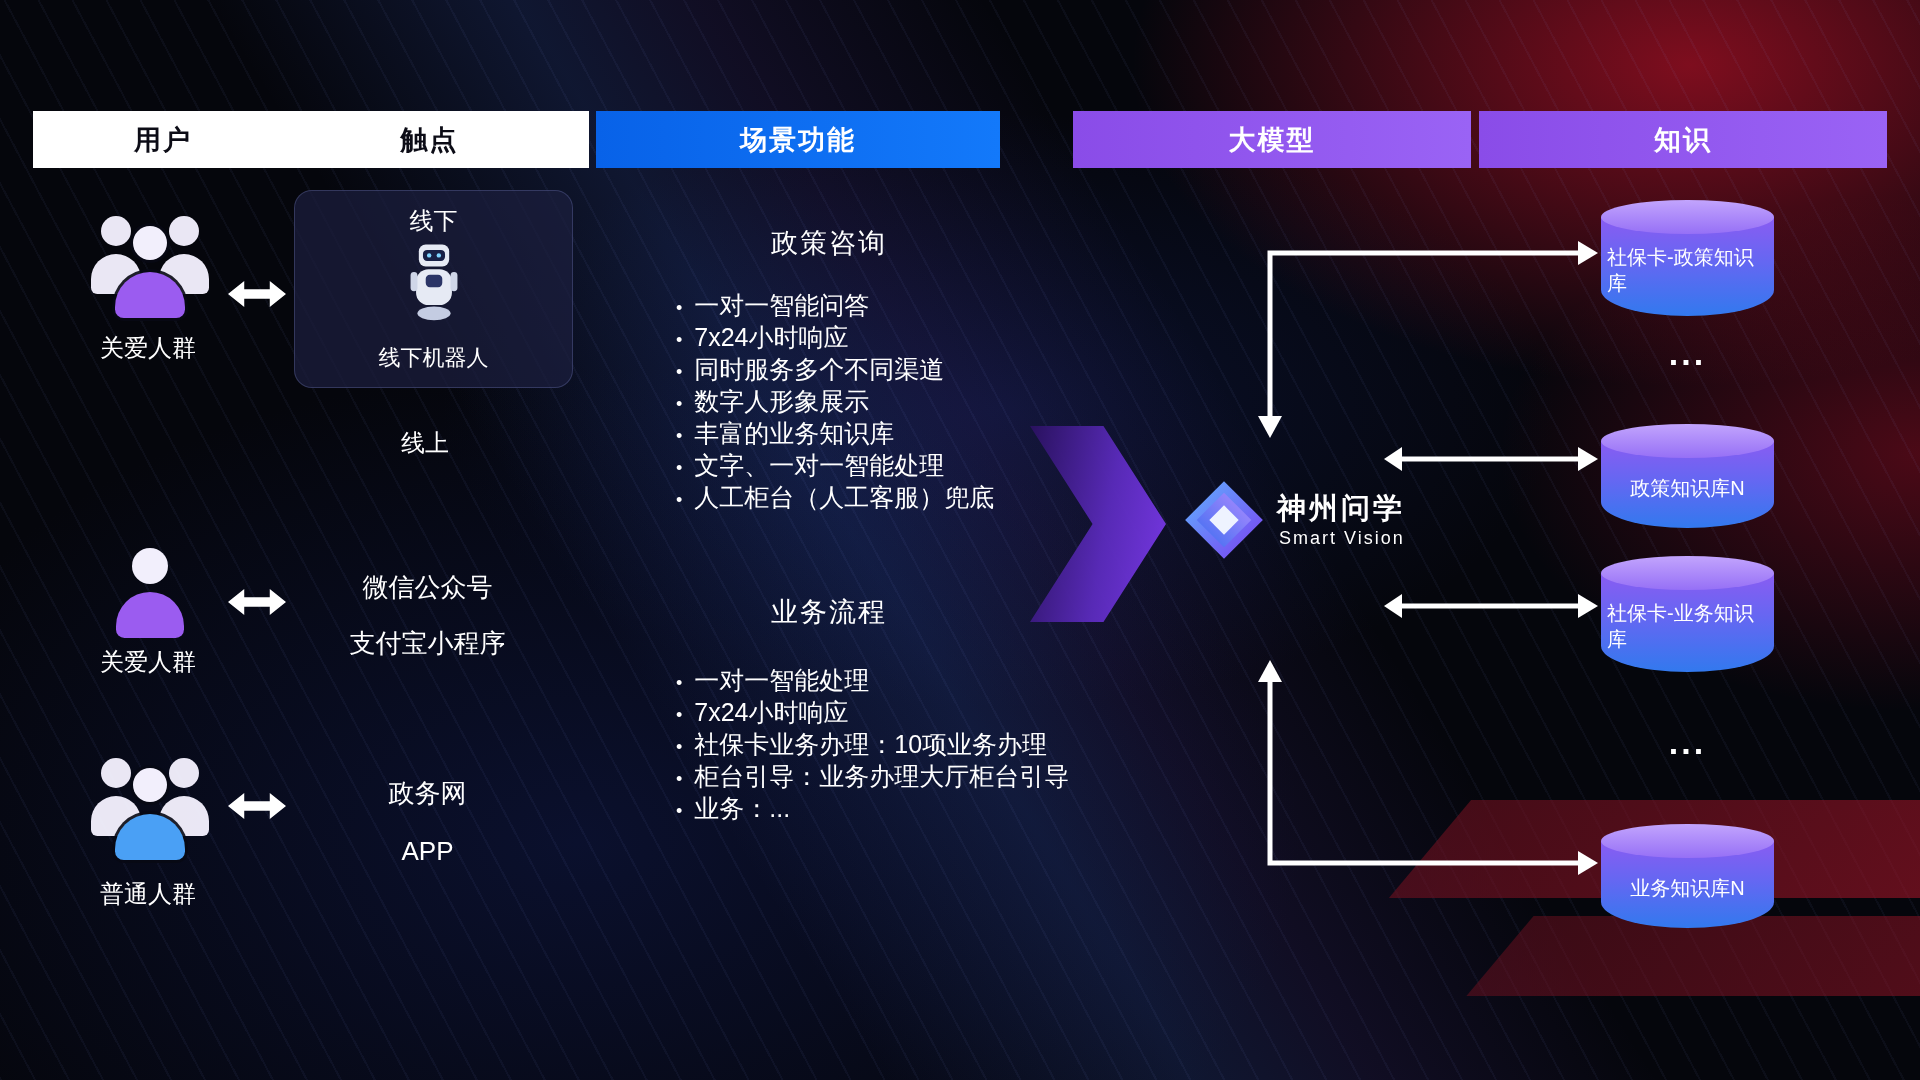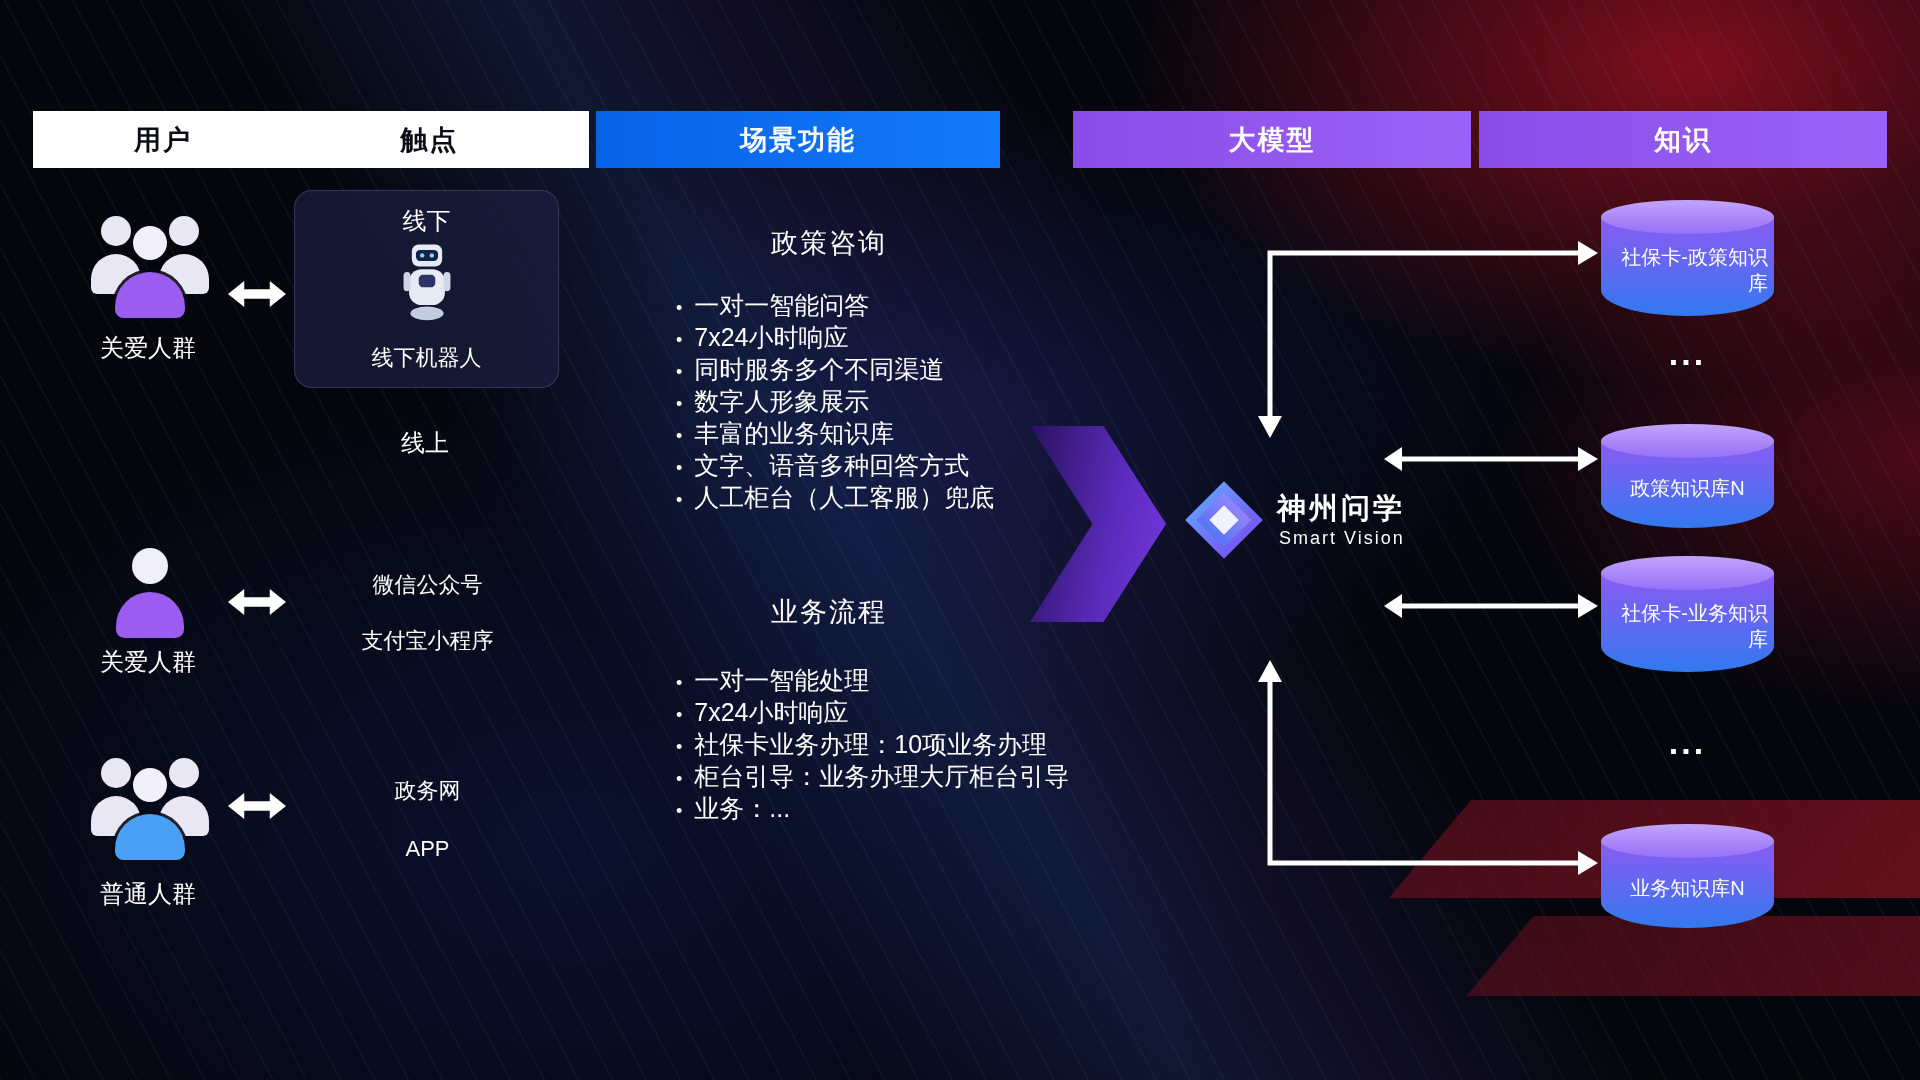--- a/index.html
+++ b/index.html
@@ -54,27 +54,27 @@
   .single .body{width:68px;height:46px;background:#9b5cf0;}
 
   .darr{position:absolute;width:58px;height:26px;background:#fff;
     clip-path:polygon(0 50%,28% 0,28% 32%,72% 32%,72% 0,100% 50%,72% 100%,72% 68%,28% 68%,28% 100%);}
   #arr1{left:228px;top:281px;}
   #arr2{left:228px;top:589px;}
   #arr3{left:228px;top:793px;}
 
   
   #offline-card{position:absolute;left:294px;top:190px;width:263px;height:196px;
-    background:rgba(28,30,62,0.72);border:1px solid rgba(130,140,210,0.28);border-radius:18px;}
+    background:rgba(28,30,62,0.72);border:1px solid rgba(130,140,210,0.28);border-radius:18px;padding-left:14px;}
   .tp-title{position:absolute;left:0;width:100%;text-align:center;color:#fff;font-size:24px;}
   #offline-title{top:14px;}
   #robot{position:absolute;left:50%;transform:translateX(-50%);top:52px;}
   #offline-caption{position:absolute;left:0;bottom:14px;width:100%;text-align:center;color:#fff;font-size:22px;}
   #online-label{position:absolute;left:325px;top:427px;width:200px;text-align:center;color:#fff;font-size:24px;}
-  .channel{position:absolute;left:305px;width:245px;text-align:center;color:#fff;font-size:22px;}
+  .channel{position:absolute;left:305px;width:245px;text-align:center;color:#fff;font-size:26px;}
   #ch-wechat{top:570px;}
   #ch-alipay{top:626px;}
   #ch-gov{top:776px;}
   #ch-app{top:836px;}
 
   
   .sc-title{position:absolute;left:699px;width:260px;text-align:center;color:#fff;font-size:27px;font-weight:500;letter-spacing:2px;}
   #sc1-title{top:225px;}
   #sc2-title{top:594px;}
   .sc-list{position:absolute;left:676px;width:460px;color:#fff;font-size:25px;}
@@ -99,21 +99,21 @@
   #db1{top:200px;height:116px;}
   #db2{top:424px;height:104px;}
   #db3{top:556px;height:116px;}
   #db4{top:824px;height:104px;}
   .db-top{position:absolute;top:0;left:0;width:100%;height:34px;border-radius:50%;
     background:linear-gradient(180deg,#c2a4fd,#9670f6);z-index:2;}
   .db-body{position:absolute;top:17px;bottom:0;left:0;width:100%;
     background:linear-gradient(180deg,#8a5cf2 0%,#6567f2 45%,#3279ee 100%);
     border-radius:0 0 50% 50% / 0 0 26px 26px;z-index:1;}
   .db-label{position:absolute;top:32px;bottom:8px;left:6px;right:6px;z-index:3;
-    display:flex;align-items:center;justify-content:center;text-align:right;
+    display:flex;align-items:center;justify-content:center;text-align:left;
     color:#fff;font-size:20px;line-height:1.3;}
   .dots{position:absolute;left:1601px;width:173px;text-align:center;color:#fff;
     font-size:34px;font-weight:bold;letter-spacing:3px;z-index:2;}
   #dots1{top:334px;}
   #dots2{top:723px;}
 </style>
 </head>
 <body>
 
 <div id="page">
@@ -194,21 +194,21 @@
     <div class="channel" id="ch-gov">政务网</div>
     <div class="channel" id="ch-app">APP</div>
 
     <div class="sc-title" id="sc1-title">政策咨询</div>
     <div class="sc-list" id="sc1-list">
       <div class="sc-item">一对一智能问答</div>
       <div class="sc-item">7x24小时响应</div>
       <div class="sc-item">同时服务多个不同渠道</div>
       <div class="sc-item">数字人形象展示</div>
       <div class="sc-item">丰富的业务知识库</div>
-      <div class="sc-item">文字、语音多种回答方式</div>
+      <div class="sc-item">文字、一对一智能处理</div>
       <div class="sc-item">人工柜台（人工客服）兜底</div>
     </div>
     <div class="sc-title" id="sc2-title">业务流程</div>
     <div class="sc-list" id="sc2-list">
       <div class="sc-item">一对一智能处理</div>
       <div class="sc-item">7x24小时响应</div>
       <div class="sc-item">社保卡业务办理：10项业务办理</div>
       <div class="sc-item">柜台引导：业务办理大厅柜台引导</div>
       <div class="sc-item">业务：...</div>
     </div>

